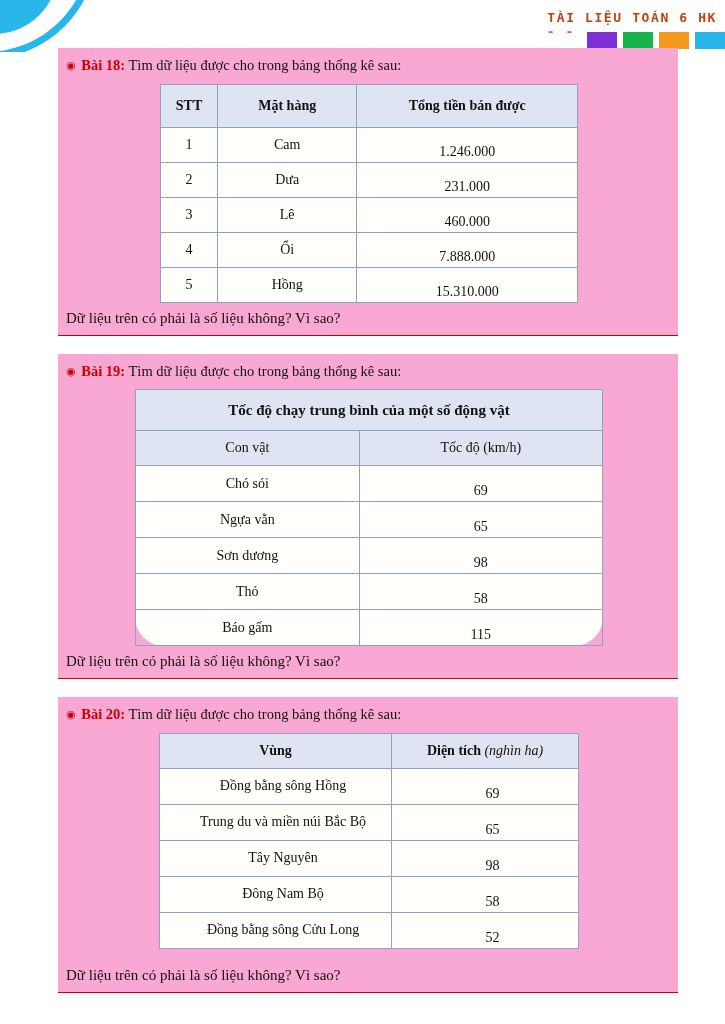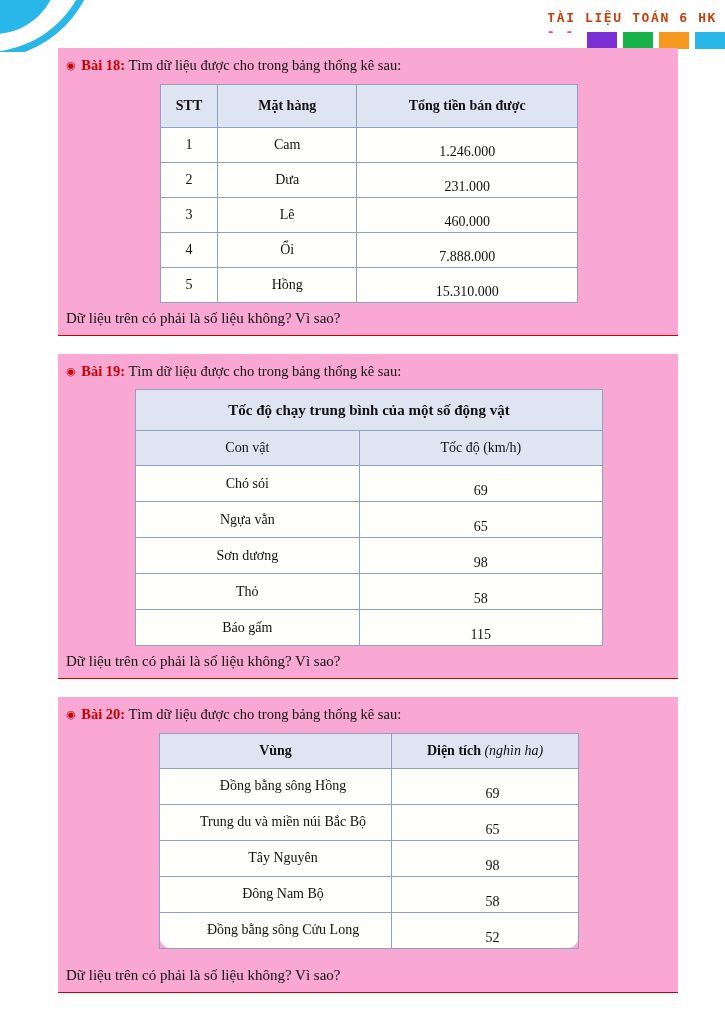--- a/index.html
+++ b/index.html
@@ -133,36 +133,36 @@
   
   .t18 { width: 418px; }
   .t18 th { height: 40px; }
   .t18 td { height: 31px; }
   .t18 .c1 { width: 55px; margin-left: 32px; }
   .t18 .c2 { width: 140px; }
   .t18 .c3 { width: 223px; }
   .t18 .num { vertical-align: bottom; padding-bottom: 2px; }
 
   
-  .t19 { width: 468px; }
+  .t19 { width: 468px; border-radius: 29px; }
   .t19 .title-row th {
     height: 38px;
     font-size: 15px;
   }
   .t19 .hdr td {
     height: 32px;
     background: #dfe4f3;
   }
   .t19 td { height: 32px; }
   .t19 .c1 { width: 224px; }
   .t19 .c2 { width: 244px; }
   .t19 .num { vertical-align: bottom; padding-bottom: 2px; }
 
   
-  .t20 { width: 420px; border-radius: 14px; }
+  .t20 { width: 420px; }
   .t20 th { height: 32px; }
   .t20 td { height: 32px; padding-left: 16px; }
   .t20 .c1 { width: 266px; }
   .t20 .c2 { width: 216px; }
   .t20 .num { vertical-align: bottom; padding-bottom: 2px; }
   .it { font-style: italic; font-weight: normal; }
 </style>
 </head>
 <body>
 

